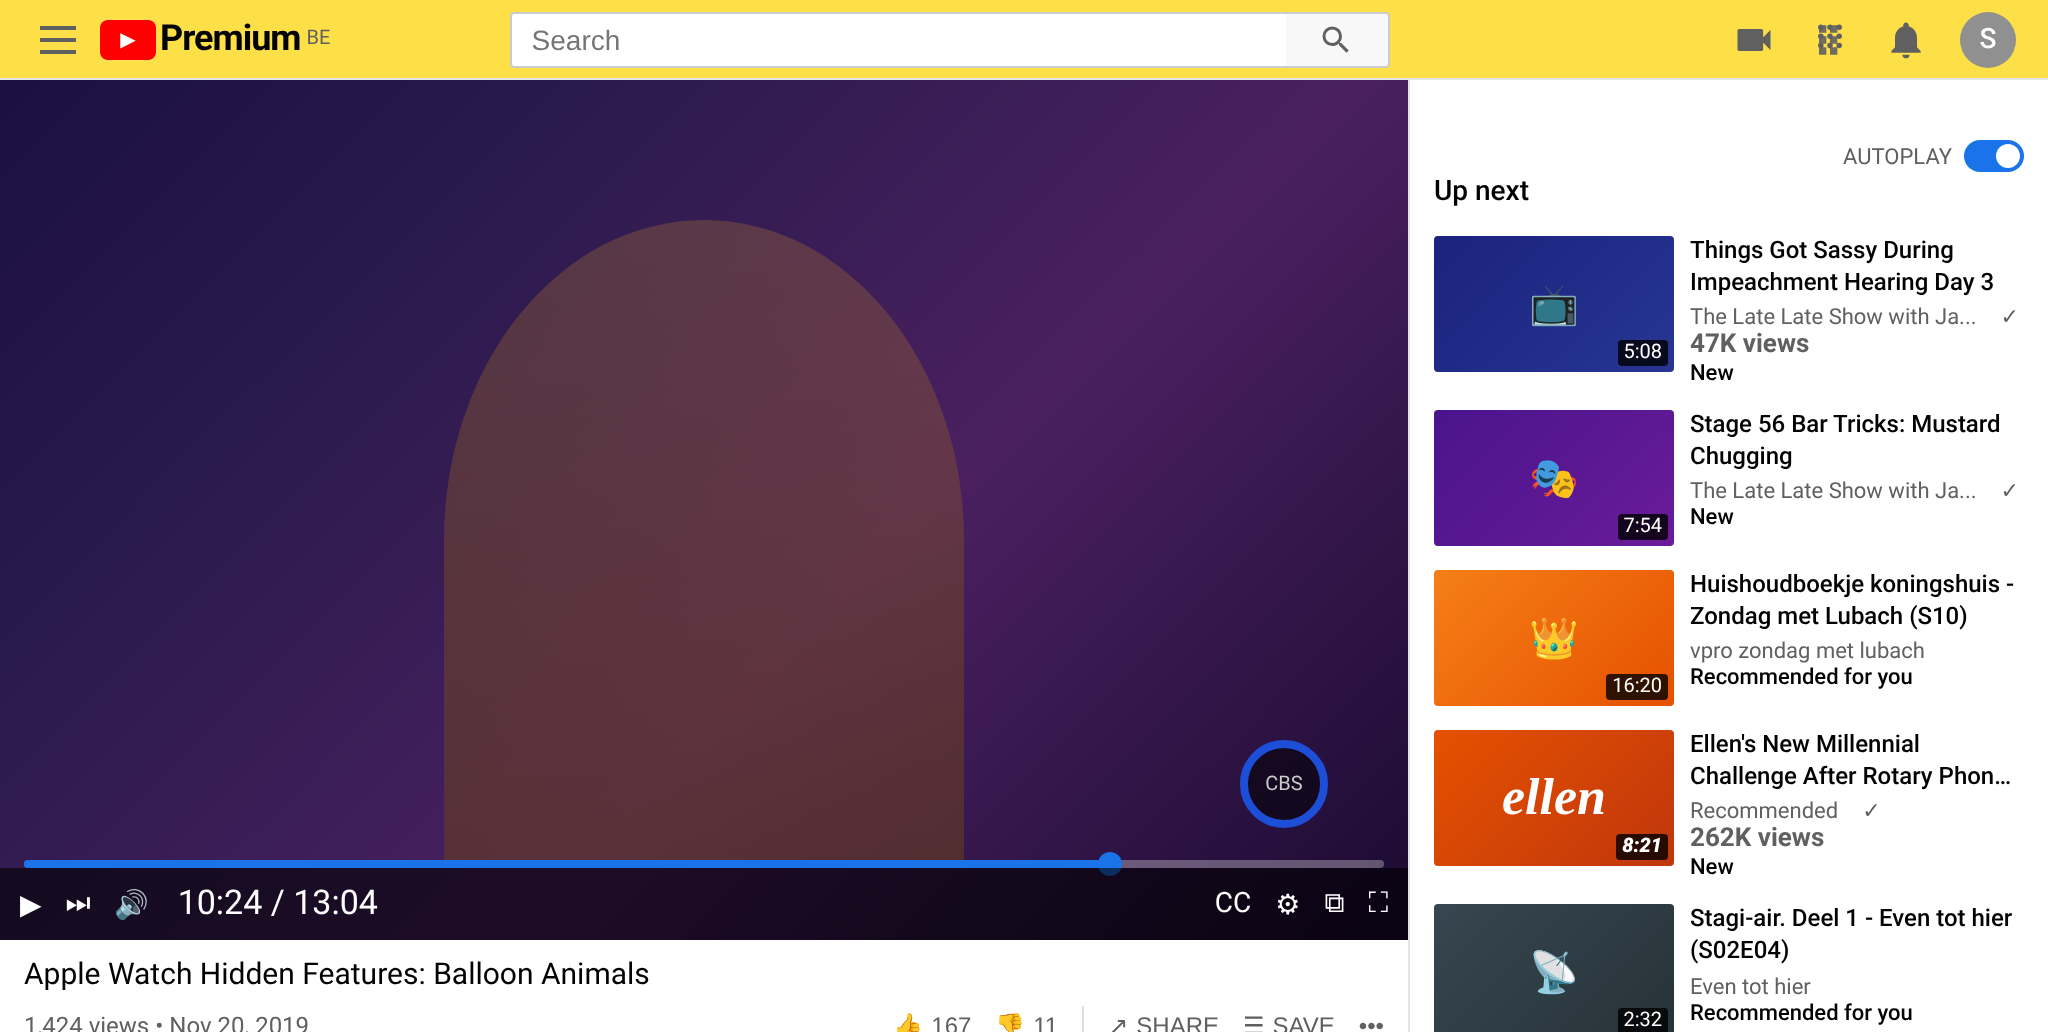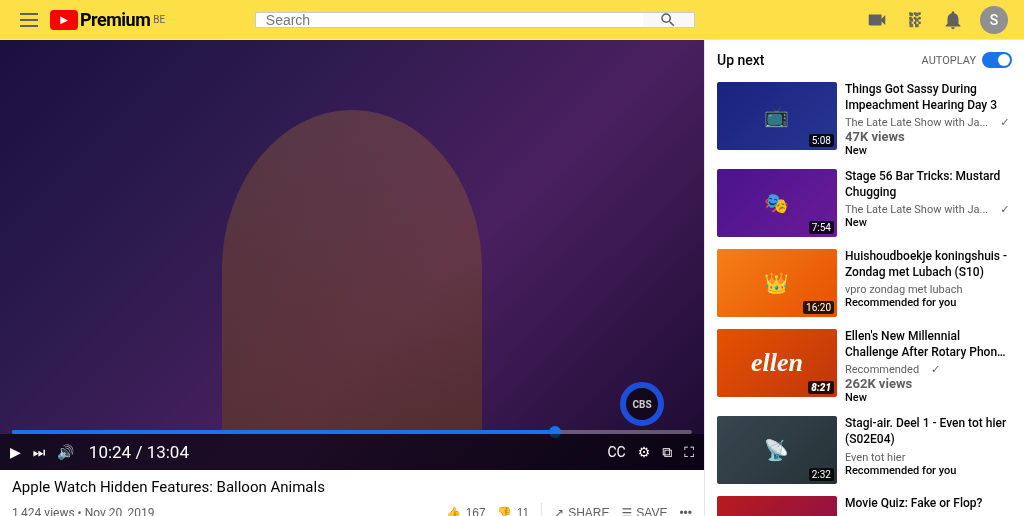--- a/index.html
+++ b/index.html
@@ -12,21 +12,21 @@
     }
     .header-left { display: flex; align-items: center; gap: 8px; flex-shrink: 0; }
     .hamburger { display: flex; flex-direction: column; gap: 4px; cursor: pointer; padding: 4px; }
     .hamburger span { width: 18px; height: 2px; background: #606060; display: block; }
     .yt-logo { display: flex; align-items: center; gap: 2px; }
     .yt-logo-icon { width: 28px; height: 20px; background: #ff0000; border-radius: 4px; display: flex; align-items: center; justify-content: center; }
     .yt-logo-icon::after { content: '▶'; color: #fff; font-size: 10px; }
     .yt-logo-text { font-size: 18px; font-weight: 700; color: #030303; letter-spacing: -0.5px; }
     .yt-premium { font-size: 10px; color: #606060; margin-left: 1px; vertical-align: super; }
 
-    .search-bar { display: flex; flex: 1; max-width: 440px; margin: 0 auto; height: 16px; }
+    .search-bar { display: flex; flex: 1; max-width: 440px; margin: 0 auto; height: 28px; }
     .search-input { flex: 1; border: 1px solid #ccc; border-right: none; border-radius: 2px 0 0 2px; padding: 4px 10px; font-size: 14px; outline: none; color: #030303; }
     .search-btn { width: 52px; background: #f8f8f8; border: 1px solid #ccc; border-left: none; border-radius: 0 2px 2px 0; cursor: pointer; display: flex; align-items: center; justify-content: center; }
     .search-btn svg { width: 18px; height: 18px; fill: #606060; }
 
     .header-right { display: flex; align-items: center; gap: 16px; margin-left: auto; flex-shrink: 0; }
     .header-icon { width: 22px; height: 22px; display: flex; align-items: center; justify-content: center; cursor: pointer; color: #606060; font-size: 16px; }
     .avatar-icon { width: 28px; height: 28px; border-radius: 50%; background: #909090; display: flex; align-items: center; justify-content: center; color: #fff; font-size: 14px; font-weight: 500; cursor: pointer; }
 
     
     .main-content { display: flex; height: calc(516px - 40px); }
@@ -49,35 +49,35 @@
     .progress-filled { height: 100%; width: 80%; background: #1a73e8; border-radius: 2px; position: relative; }
     .progress-dot { position: absolute; right: -5px; top: -4px; width: 12px; height: 12px; background: #1a73e8; border-radius: 50%; }
 
     
     .video-controls { position: absolute; bottom: 0; left: 0; right: 0; height: 36px; background: rgba(0,0,0,0.6); display: flex; align-items: center; padding: 0 8px; gap: 8px; }
     .ctrl-btn { color: #fff; cursor: pointer; font-size: 14px; padding: 2px; }
     .time-display { color: #fff; font-size: 17px; margin-left: 4px; }
     .controls-right { margin-left: auto; display: flex; align-items: center; gap: 8px; }
 
     
-    .cbs-logo { position: absolute; bottom: 44px; right: 40px; width: 44px; height: 44px; border-radius: 50%; background: rgba(0,0,0,0.5); display: flex; align-items: center; justify-content: center; color: #ccc; font-size: 10px; font-weight: bold; border: 6px solid #1d4ed8; }
+    .cbs-logo { position: absolute; bottom: 56px; right: 40px; width: 44px; height: 44px; border-radius: 50%; background: rgba(0,0,0,0.5); display: flex; align-items: center; justify-content: center; color: #ccc; font-size: 10px; font-weight: normal; border: 4px solid #1d4ed8; }
 
     
     .video-info { padding: 8px 12px 4px; }
     .video-title { font-size: 15px; font-weight: 400; color: #030303; margin-bottom: 6px; }
     .video-meta { display: flex; align-items: center; justify-content: space-between; }
     .video-stats { font-size: 12px; color: #606060; }
     .video-actions { display: flex; align-items: center; gap: 12px; }
     .action-btn { display: flex; align-items: center; gap: 4px; font-size: 12px; color: #606060; cursor: pointer; padding: 4px 0; border: none; background: none; }
     .action-divider { width: 1px; height: 20px; background: #e0e0e0; }
 
     
     .sidebar { width: 320px; flex-shrink: 0; border-left: 1px solid #e5e5e5; overflow-y: auto; background: #fff; padding: 8px 0; }
     .up-next-header { display: flex; align-items: center; justify-content: space-between; padding: 4px 12px 8px; }
-    .up-next-label { font-size: 14px; font-weight: 500; color: #030303; }
+    .up-next-label { font-size: 14px; font-weight: 500; color: #030303; margin-top: 36px; }
     .autoplay-row { display: flex; align-items: center; gap: 6px; font-size: 11px; color: #606060; }
     .autoplay-toggle { width: 30px; height: 16px; background: #1a73e8; border-radius: 8px; position: relative; cursor: pointer; }
     .autoplay-toggle::after { content: ''; position: absolute; right: 2px; top: 2px; width: 12px; height: 12px; background: #fff; border-radius: 50%; }
 
     
     .video-card { display: flex; gap: 8px; padding: 6px 12px; cursor: pointer; }
     .card-thumb { position: relative; width: 120px; height: 68px; flex-shrink: 0; background: #333; border-radius: 2px; overflow: hidden; }
     .card-duration { position: absolute; bottom: 3px; right: 3px; background: rgba(0,0,0,0.8); color: #fff; font-size: 10px; padding: 1px 3px; border-radius: 2px; }
     .card-info { flex: 1; min-width: 0; }
     .card-title { font-size: 12px; font-weight: 500; color: #030303; line-height: 1.3; margin-bottom: 3px; display: -webkit-box; -webkit-line-clamp: 2; -webkit-box-orient: vertical; overflow: hidden; }

